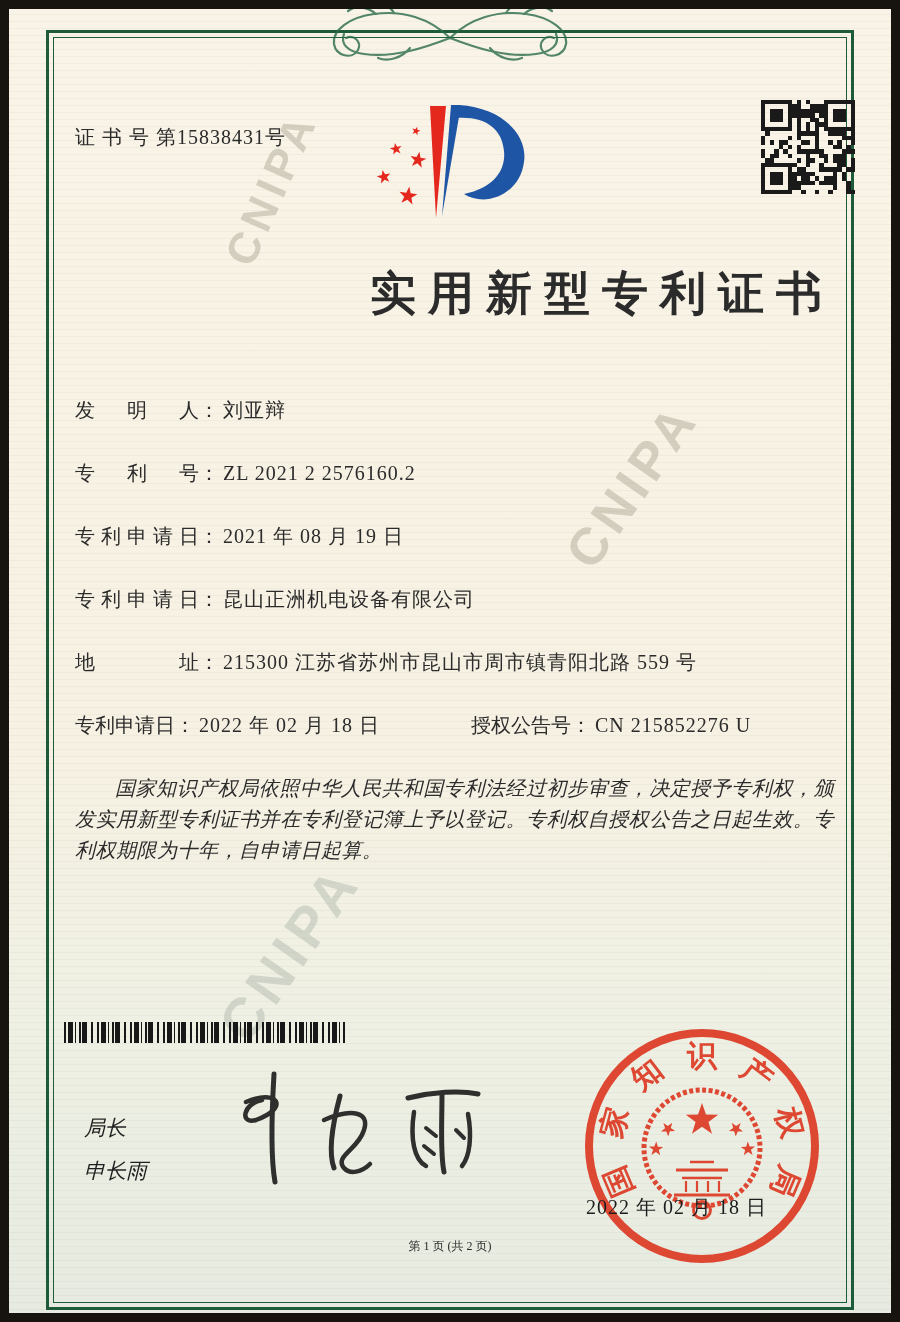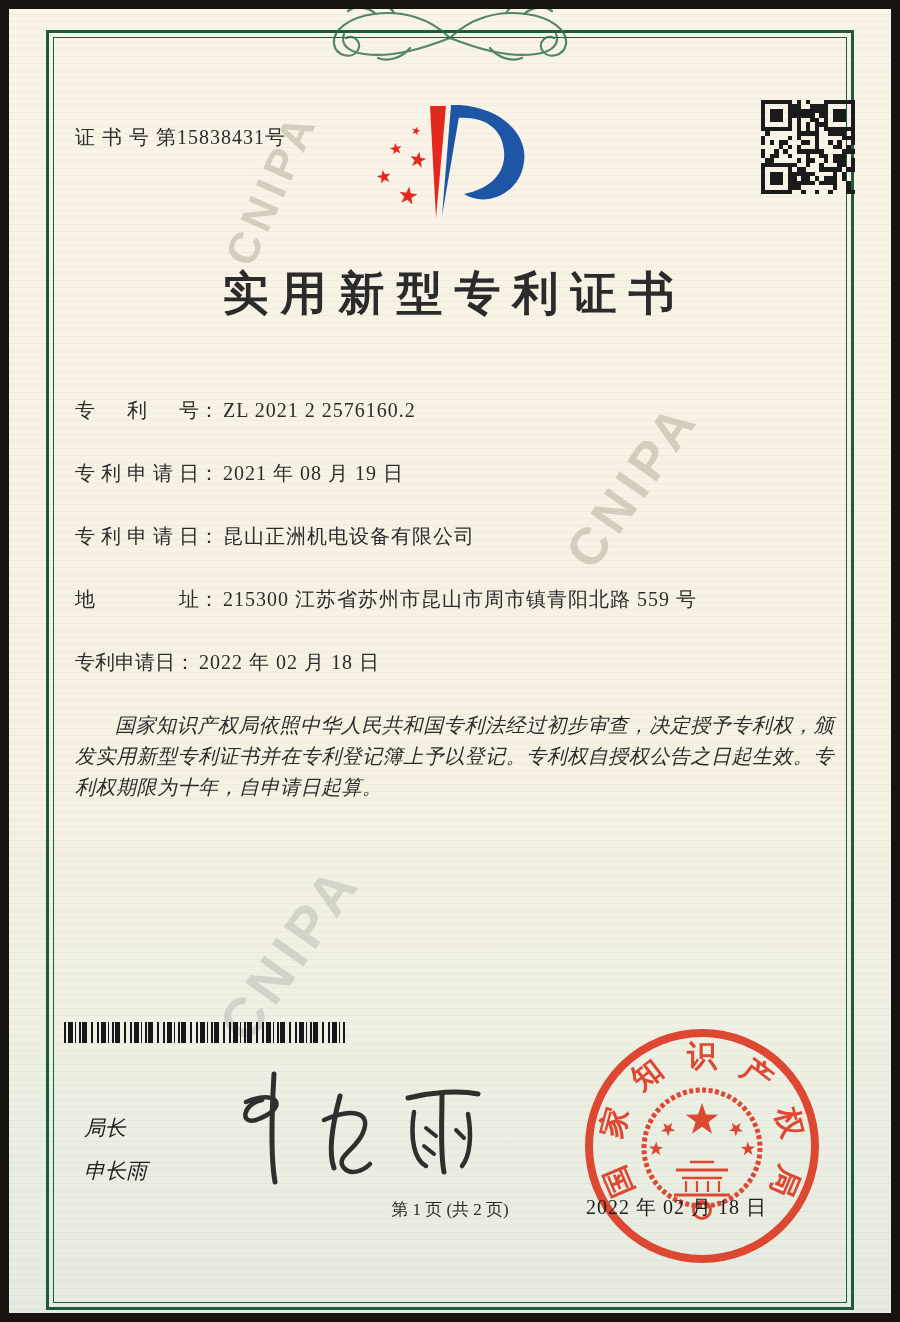--- a/index.html
+++ b/index.html
@@ -21,21 +21,21 @@
   .ornament{position:absolute;left:290px;top:4px;z-index:2;}
   .wm{position:absolute;font-family:"Liberation Sans","DejaVu Sans",sans-serif;font-weight:700;
     color:var(--watermark_gray);transform-origin:0 50%;letter-spacing:6px;z-index:2;}
   .wm1{left:238px;top:238px;font-size:44px;transform:rotate(-66deg);}
   .wm2{left:578px;top:532px;font-size:52px;transform:rotate(-55deg);}
   .wm3{left:232px;top:1002px;font-size:56px;transform:rotate(-55deg);color:rgba(168,176,164,0.42);}
   .content{position:absolute;left:75px;right:66px;top:108px;z-index:5;margin-top:16px;}
   .cert-no{font-size:20px;letter-spacing:1px;}
   .logo{position:absolute;left:352px;top:96px;z-index:5;}
   .qr{position:absolute;left:761px;top:100px;z-index:5;}
-  .title{margin-top:112px;text-align:center;font-size:46px;font-weight:700;letter-spacing:12px;white-space:nowrap;}
+  .title{margin-top:112px;text-align:right;font-size:46px;font-weight:700;letter-spacing:12px;white-space:nowrap;}
   .fields{margin-top:70px;}
   .field-row{font-size:20px;line-height:30px;margin-bottom:33px;white-space:nowrap;}
   .flabel{display:inline-block;width:124px;text-align:justify;text-align-last:justify;vertical-align:top;}
   .fvalue{margin-left:4px;letter-spacing:1px;}
   .grant-row{display:flex;}
   .grant-left{width:396px;}
   .paras{margin-top:18px;}
   .paras p{margin:0;font-size:20px;line-height:31px;text-align:justify;text-indent:2em;letter-spacing:0.5px;font-style:italic;}
   .barcode{position:absolute;left:64px;top:1022px;width:281px;height:21px;z-index:6;
     background:repeating-linear-gradient(90deg,
@@ -43,21 +43,21 @@
       var(--ink) 4px 9px, rgba(0,0,0,0) 9px 11px,
       var(--ink) 11px 12px, rgba(0,0,0,0) 12px 15px,
       var(--ink) 15px 17px, rgba(0,0,0,0) 17px 18px,
       var(--ink) 18px 23px, rgba(0,0,0,0) 23px 27px,
       var(--ink) 27px 29px, rgba(0,0,0,0) 29px 33px);}
   .signer{position:absolute;left:84px;top:1106px;z-index:6;
     font-family:"Liberation Sans","DejaVu Sans",sans-serif;font-size:21px;line-height:43px;color:#1f1f1f;font-style:italic;}
   .signature{position:absolute;left:212px;top:1068px;z-index:7;}
   .seal{position:absolute;left:560px;top:1024px;z-index:4;opacity:0.93;}
   .seal-date{position:absolute;left:586px;top:1194px;z-index:8;font-size:20px;letter-spacing:1px;color:#1c1c1c;}
-  .page-footer{position:absolute;left:0;right:0;top:1198px;text-align:center;font-size:17px;z-index:6;}
+  .page-footer{position:absolute;left:0;right:0;top:1238px;text-align:center;font-size:12px;z-index:6;}
   svg{display:block;}
 </style>
 </head>
 <body>
 
 <svg width="0" height="0" style="position:absolute" aria-hidden="true">
   <defs>
     <path id="star" d="M0,-10 L2.35,-3.24 L9.51,-3.09 L3.8,1.24 L5.88,8.09 L0,4 L-5.88,8.09 L-3.8,1.24 L-9.51,-3.09 L-2.35,-3.24 Z"></path>
     <g id="flourish" fill="none" stroke="#2a6b49" stroke-width="2.2" stroke-linecap="round">
       <path d="M160,34 C140,14 112,6 84,10 C60,13 42,26 44,40 C46,52 62,56 68,46 C72,38 64,30 56,34"></path>
@@ -346,34 +346,40 @@
       <rect x="20" y="20" width="1" height="1"></rect>
     </svg>
 
   <div class="content">
     <div class="cert-no">证 书 号 第15838431号</div>
 
     <h1 class="title">实用新型专利证书</h1>
 
     <div class="fields">
       <div class="field-row">
+        <span class="flabel">发明人</span><span class="colon">：</span><span class="fvalue">刘亚辩</span>
+      </div>
+      <div class="field-row">
         <span class="flabel">专利号</span><span class="colon">：</span><span class="fvalue">ZL 2021 2 2576160.2</span>
       </div>
       <div class="field-row">
         <span class="flabel">专利申请日</span><span class="colon">：</span><span class="fvalue">2021 年 08 月 19 日</span>
       </div>
       <div class="field-row">
         <span class="flabel">专利申请日</span><span class="colon">：</span><span class="fvalue">昆山正洲机电设备有限公司</span>
       </div>
       <div class="field-row">
         <span class="flabel">地址</span><span class="colon">：</span><span class="fvalue">215300  江苏省苏州市昆山市周市镇青阳北路 559 号</span>
       </div>
       <div class="field-row grant-row">
         <span class="grant-left">
           <span>专利申请日</span><span class="colon">：</span><span class="fvalue">2022 年 02 月 18 日</span>
+        </span>
+        <span class="grant-right">
+          <span>授权公告号</span><span class="colon">：</span><span class="fvalue">CN 215852276 U</span>
         </span>
       </div>
     </div>
 
     <div class="paras">
       <p>国家知识产权局依照中华人民共和国专利法经过初步审查，决定授予专利权，颁发实用新型专利证书并在专利登记簿上予以登记。专利权自授权公告之日起生效。专利权期限为十年，自申请日起算。</p>
     </div>
   </div>
 
   <div class="barcode"></div>

